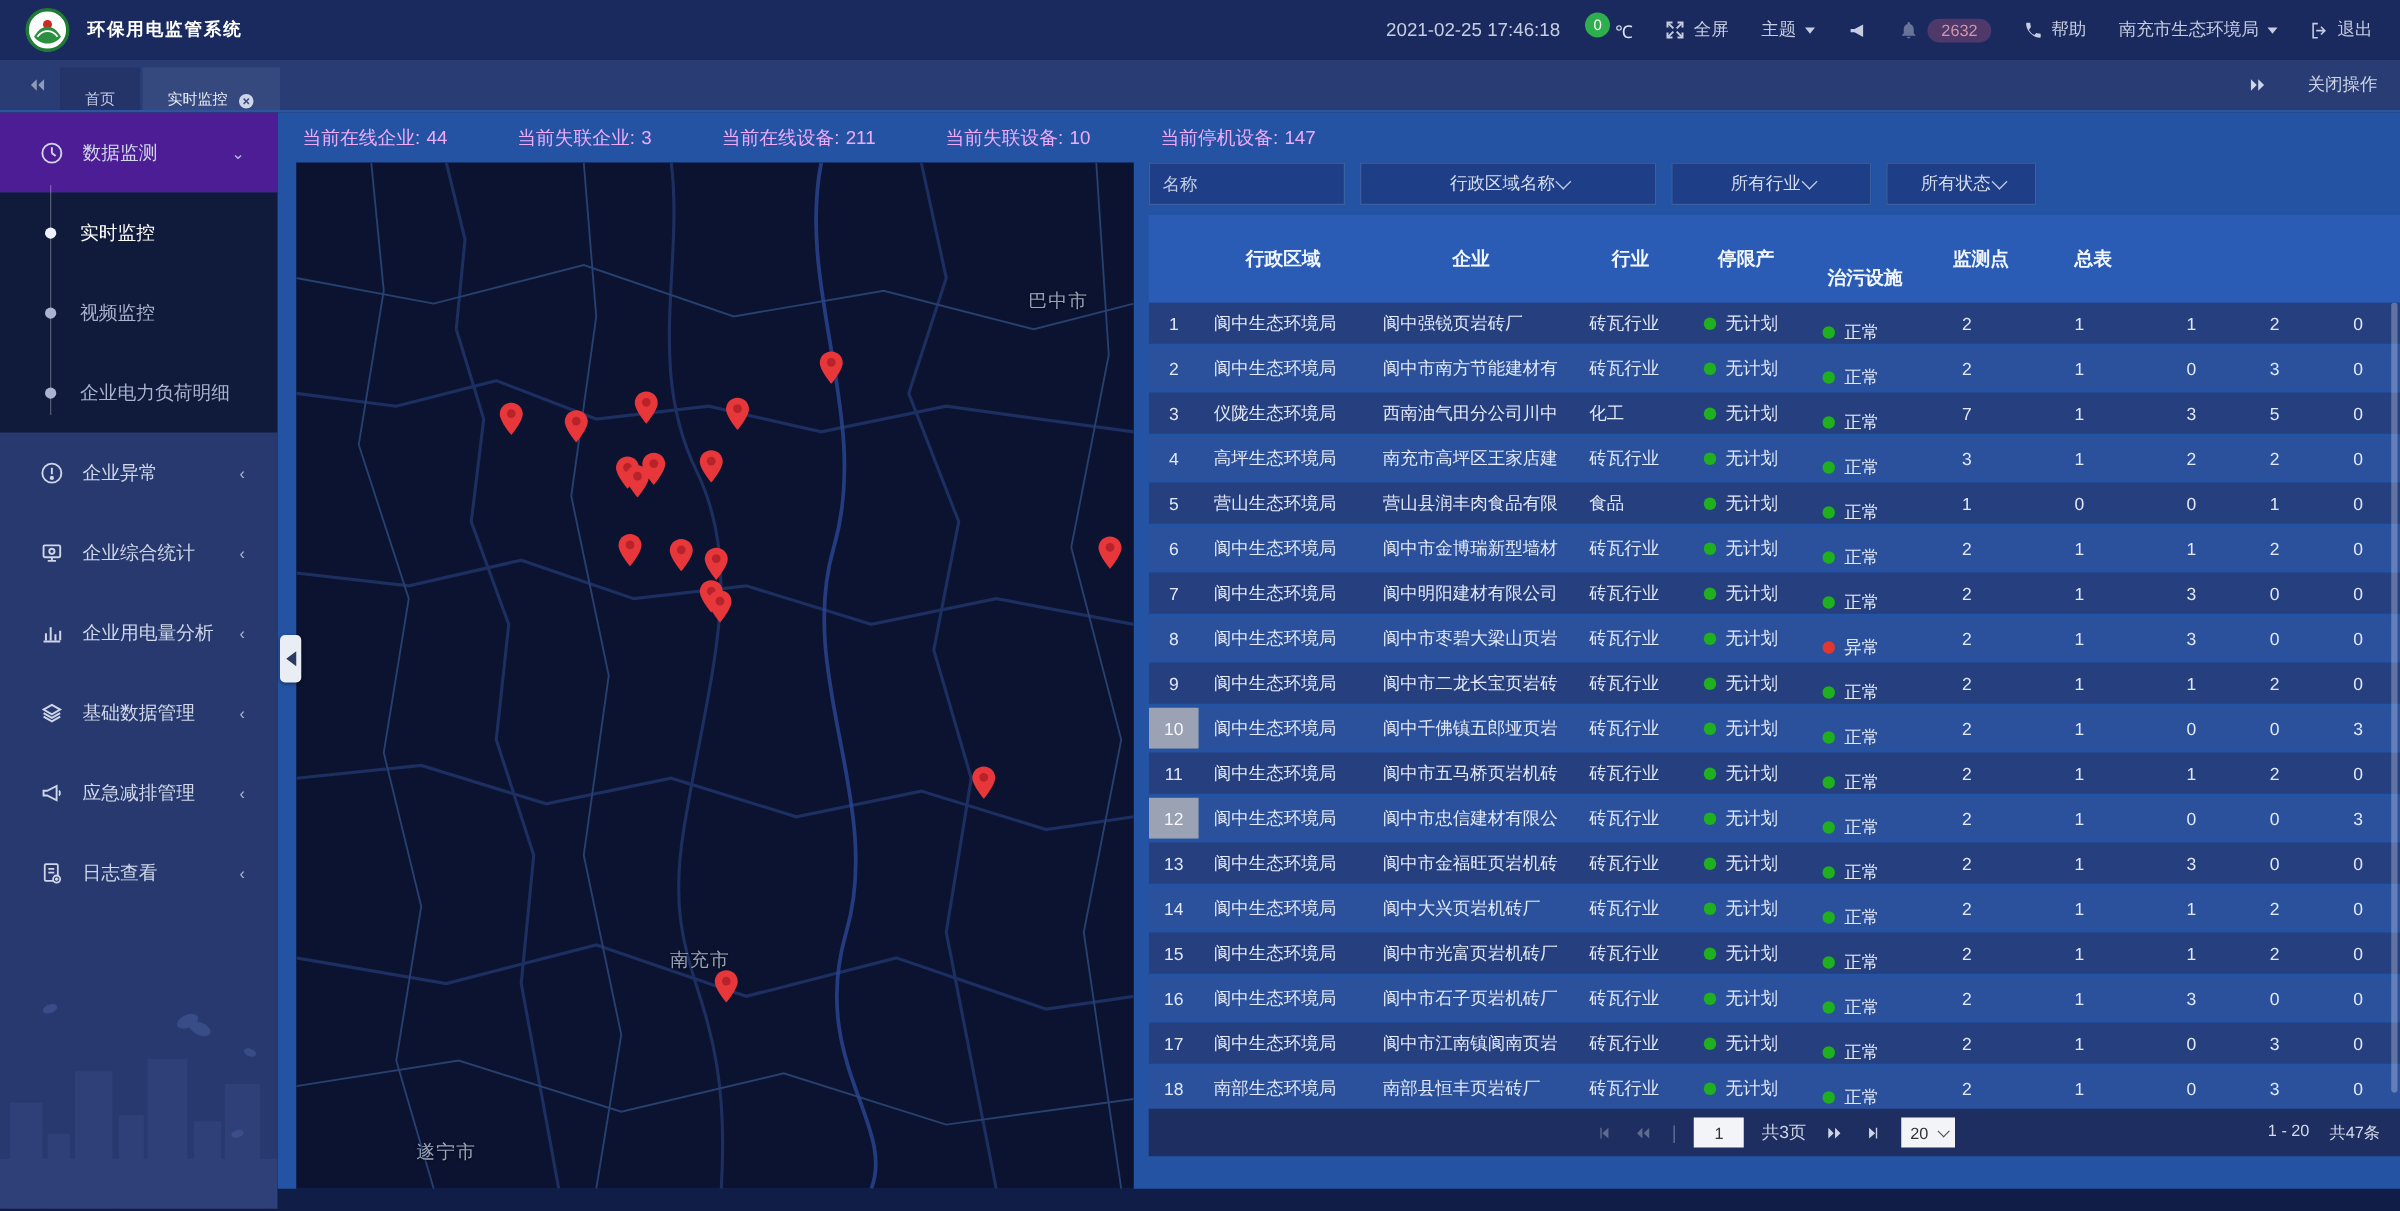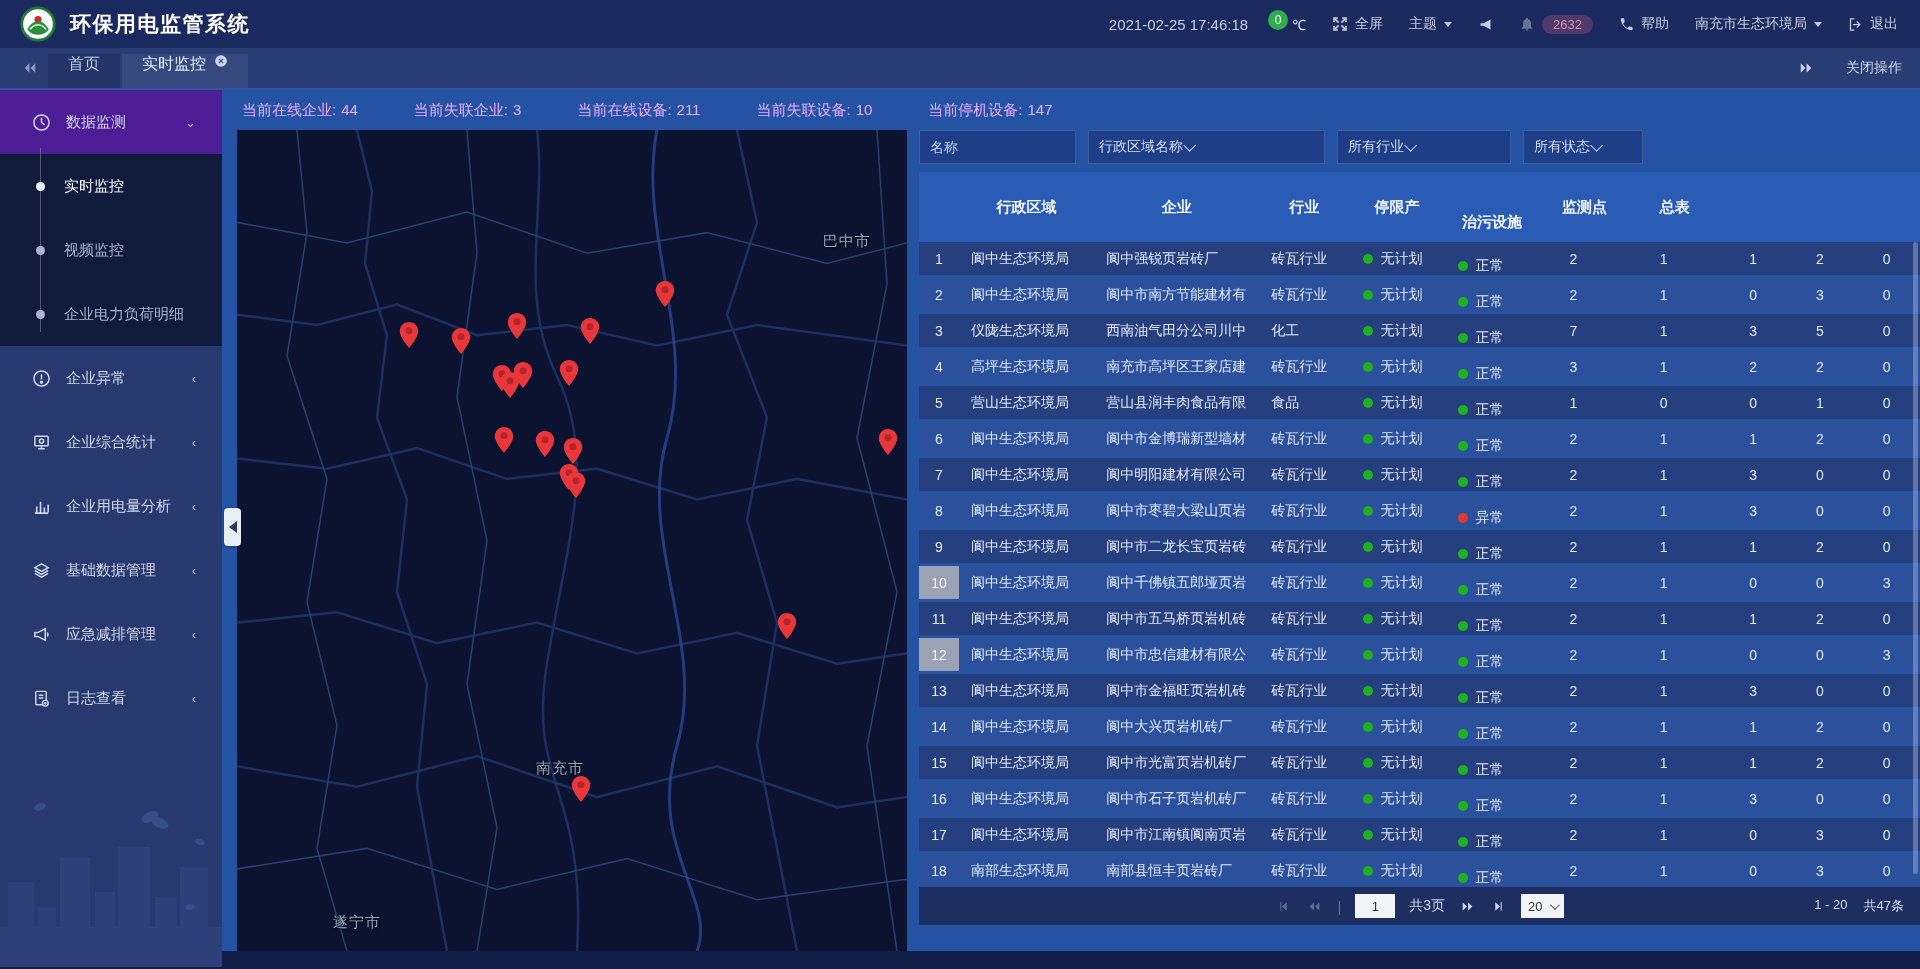--- a/index.html
+++ b/index.html
@@ -2,36 +2,36 @@
 <html><head>
 <meta charset="utf-8">
 <style>
   * { margin:0; padding:0; box-sizing:border-box; }
   html,body { width:1920px; height:969px; overflow:hidden; }
   body { background:#101d46; font-family:"Liberation Sans", sans-serif; color:#dbe2f2; }
 
   
   .topbar { height:48px; background:#1a2a5e; display:flex; align-items:center; padding:0 22px 0 20px; }
   .logo { width:36px; height:36px; flex:none; }
-  .app-title { font-size:21px; font-weight:bold; color:#ffffff; letter-spacing:1.5px; margin-left:14px; }
+  .app-title { font-size:14px; font-weight:bold; color:#ffffff; letter-spacing:1.5px; margin-left:14px; }
   .topbar-spacer { flex:1; }
   .datetime { color:#c6cde0; font-size:15px; }
   .temp { display:flex; align-items:center; gap:4px; margin-left:20px; }
   .temp-circle { width:20px; height:20px; border-radius:50%; background:#2fae4e; color:#fff; font-size:12px;
                  display:flex; align-items:center; justify-content:center; margin-top:-8px; }
   .temp-unit { color:#dfe5f2; font-size:14px; }
   .tb-item { display:flex; align-items:center; gap:7px; color:#c6cde0; font-size:14px; margin-left:26px; cursor:pointer; white-space:nowrap; }
   .tb-item svg { flex:none; }
   .caret-down { width:0; height:0; border-left:4px solid transparent; border-right:4px solid transparent; border-top:5px solid #c6cde0; }
   .badge { background:rgba(214,96,139,.28); color:#d795a9; font-size:13px; padding:2px 11px; border-radius:10px; }
 
   
   .tabbar { height:42px; background:#2a3c74; display:flex; align-items:flex-end; padding:0 18px 0 12px; border-bottom:2px solid #2f55a0; }
   .tabbar-arrow { align-self:center; margin:0 10px; cursor:pointer; display:flex; }
-  .tab { height:34px; display:flex; align-items:flex-start; gap:8px; padding:0 20px; font-size:16px; color:#c3cbe2; background:#243468; margin-right:2px; cursor:pointer; }
+  .tab { height:34px; display:flex; align-items:flex-end; gap:8px; padding:0 20px; font-size:12px; color:#c3cbe2; background:#243468; margin-right:2px; cursor:pointer; }
   .tab.active { background:#35497f; color:#e9eef9; }
   .tab-close { display:flex; }
   .tabbar-right { align-self:center; margin-left:auto; display:flex; align-items:center; gap:22px; }
   .close-ops { color:#cdd5e8; font-size:14px; cursor:pointer; }
 
   
   .main { display:flex; height:877px; }
 
   
   .sidebar { width:222px; background:#28396f; position:relative; overflow:hidden; flex:none; }
@@ -62,22 +62,22 @@
   .city-label { position:absolute; transform:translate(-50%,-50%); color:#9aa5bd; font-size:15px; letter-spacing:1px;
                 text-shadow:0 1px 2px rgba(0,0,0,.7); white-space:nowrap; }
   .pin { position:absolute; width:21px; height:29px; transform:translate(-50%,-94%); cursor:pointer; }
 
   
   .right-panel { flex:1; display:flex; flex-direction:column; padding-bottom:26px; min-width:0; }
   .filters { height:34px; display:flex; gap:12px; margin-bottom:8px; flex:none; }
   .filter-input { width:157px; height:34px; background:#1e3f87; border:1px solid #3a5f9f; color:#d5dcee; padding:0 10px; font-size:14px; outline:none; }
   .filter-input::placeholder { color:#c3cde4; opacity:1; }
   .filter-select { height:34px; background:#1e3f87; border:1px solid #3a5f9f; color:#d5dcee; padding:0 10px; font-size:14px;
-                   display:flex; align-items:center; justify-content:flex-start; cursor:pointer; }
-  .w-region { width:237px; } .w-industry { width:174px; } .w-status { width:120px; }
+                   display:flex; align-items:center; justify-content:center; cursor:pointer; }
+  .w-region { width:237px; } .w-industry { width:160px; } .w-status { width:120px; }
   .sel-chev { width:9px; height:9px; border-right:1.6px solid #c3cde4; border-bottom:1.6px solid #c3cde4; transform:rotate(45deg) translateY(-3px); }
 
   
   .table { flex:1; display:flex; flex-direction:column; min-height:0; }
   .thead { background:#2a5cb5; height:70px; display:flex; font-weight:bold; font-size:15px; color:#f2f6ff; flex:none; }
   .th { display:flex; align-items:center; justify-content:center; height:100%; }
   .c-no{width:4%;} .c-district{width:13.5%;} .c-company{width:16.5%;} .c-industry{width:9%;}
   .c-limit{width:9.5%;} .c-facility{width:9.5%;margin-top:15px;} .c-points{width:9%;} .c-meters{width:9%;}
   .c-group{width:20%;} .c-run{width:6.66%;} .c-stop{width:6.67%;} .c-lost{width:6.67%;}
   .th-group { display:flex; flex-direction:column; justify-content:center; gap:9px; }

